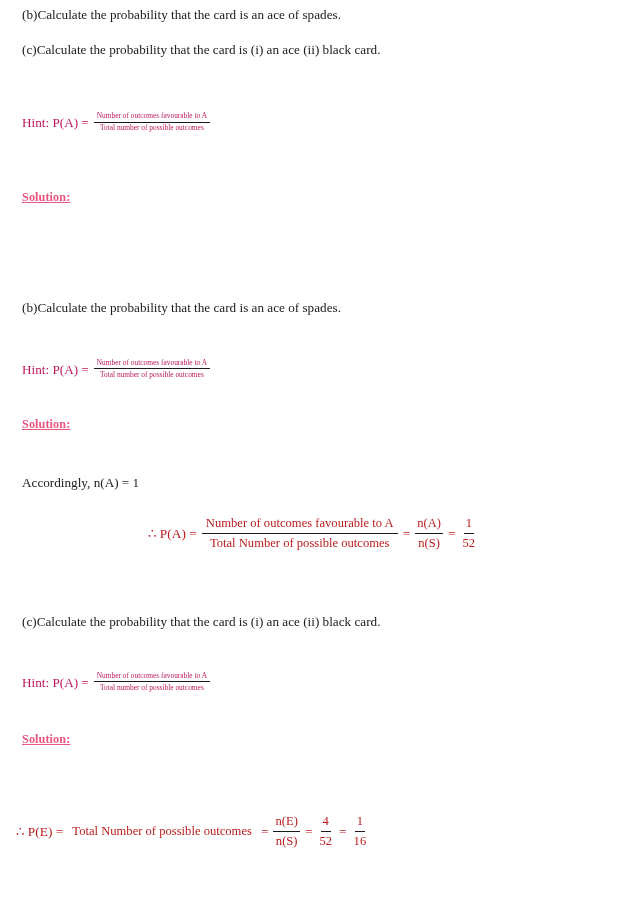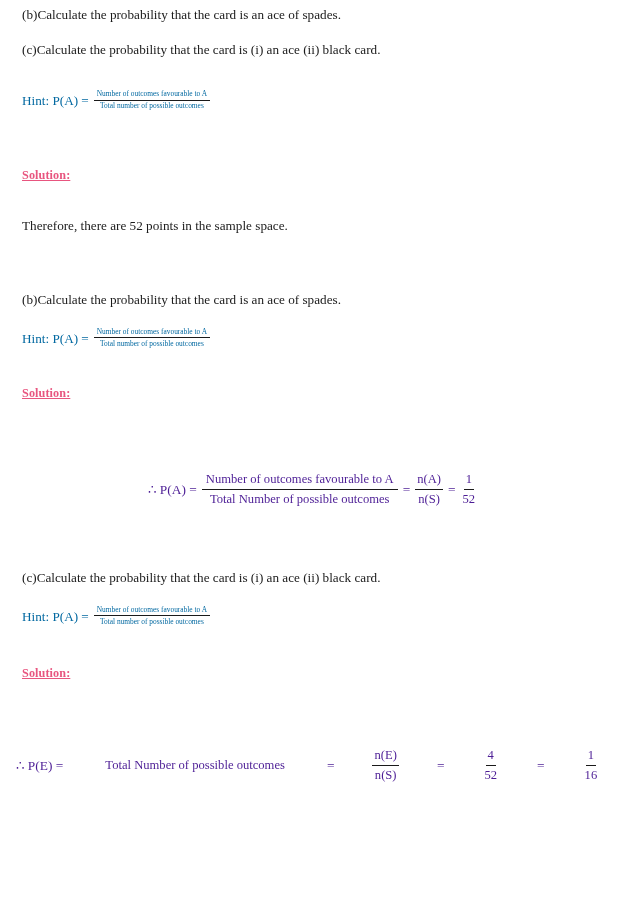--- a/index.html
+++ b/index.html
@@ -41,21 +41,22 @@
     padding: 0 0 0 22px;
     letter-spacing: 0.1px;
     text-decoration: underline;
   }
   
   .hint-line {
     padding-left: 22px;
     display: flex;
     align-items: center;
     font-size: 13.2px;
-    color: #0369a1;
+    color: #be185d;
+    margin-top: 22px;
   }
   .hint-label {
     font-size: 13.2px;
     white-space: pre;
   }
   .frac-small {
     display: inline-flex;
     flex-direction: column;
     align-items: center;
     margin-left: 5px;
@@ -73,21 +74,21 @@
     font-size: 7.4px;
     line-height: 1.35;
     padding: 0.5px 3px 0 3px;
     white-space: nowrap;
   }
   
   .eq-line {
     display: flex;
     align-items: center;
     font-size: 13.4px;
-    color: #4c1d95;
+    color: #b91c1c;
   }
   .eq-lhs { white-space: pre; }
   .eq-op {
     margin: 0 5px;
     font-size: 13.4px;
   }
   .frac-big {
     display: inline-flex;
     flex-direction: column;
     align-items: center;
@@ -141,21 +142,20 @@
 
   <div class="spacer-xl"></div>
 
   <p class="sol-head">Solution:</p>
 
   <div class="spacer-m"></div>
 
 
   <div class="spacer-s"></div>
 
-  <p class="para">Therefore, there are 52 points in the sample space.</p>
 
   <div style="height:60px"></div>
 
   <p class="para">(b)Calculate the probability that the card is an ace of spades.</p>
 
   <div class="spacer-m"></div>
 
   <div class="hint-line">
     <span class="hint-label">Hint: P(A) =</span>
     <span class="frac-small">
@@ -166,20 +166,21 @@
 
   <div style="height:36px"></div>
 
   <p class="sol-head">Solution:</p>
 
   <div class="spacer-m"></div>
 
 
   <div class="spacer-m"></div>
 
+  <p class="para">Accordingly, n(A) = 1</p>
 
   <div style="height:26px"></div>
 
   <div class="eq-line" style="padding-left:148px;">
     <span class="eq-lhs">∴ P(A) =</span>
     <span class="frac-big" style="margin-left:5px;">
       <span class="num">Number of outcomes favourable to A</span>
       <span class="den">Total Number of possible outcomes</span>
     </span>
     <span class="eq-op">=</span>
@@ -213,21 +214,21 @@
   <p class="sol-head">Solution:</p>
 
   <div class="spacer-m"></div>
 
 
   <div class="spacer-m"></div>
 
 
   <div style="height:22px"></div>
 
-  <div class="eq-line" style="padding-left:16px;gap:33px;">
+  <div class="eq-line" style="padding-left:16px;">
     <span class="eq-lhs">∴ P(E) =</span>
     <span class="frac-big" style="margin-left:5px;">
       <span class="den">Total Number of possible outcomes</span>
     </span>
     <span class="eq-op">=</span>
     <span class="frac-big narrow">
       <span class="num">n(E)</span>
       <span class="den">n(S)</span>
     </span>
     <span class="eq-op">=</span>

